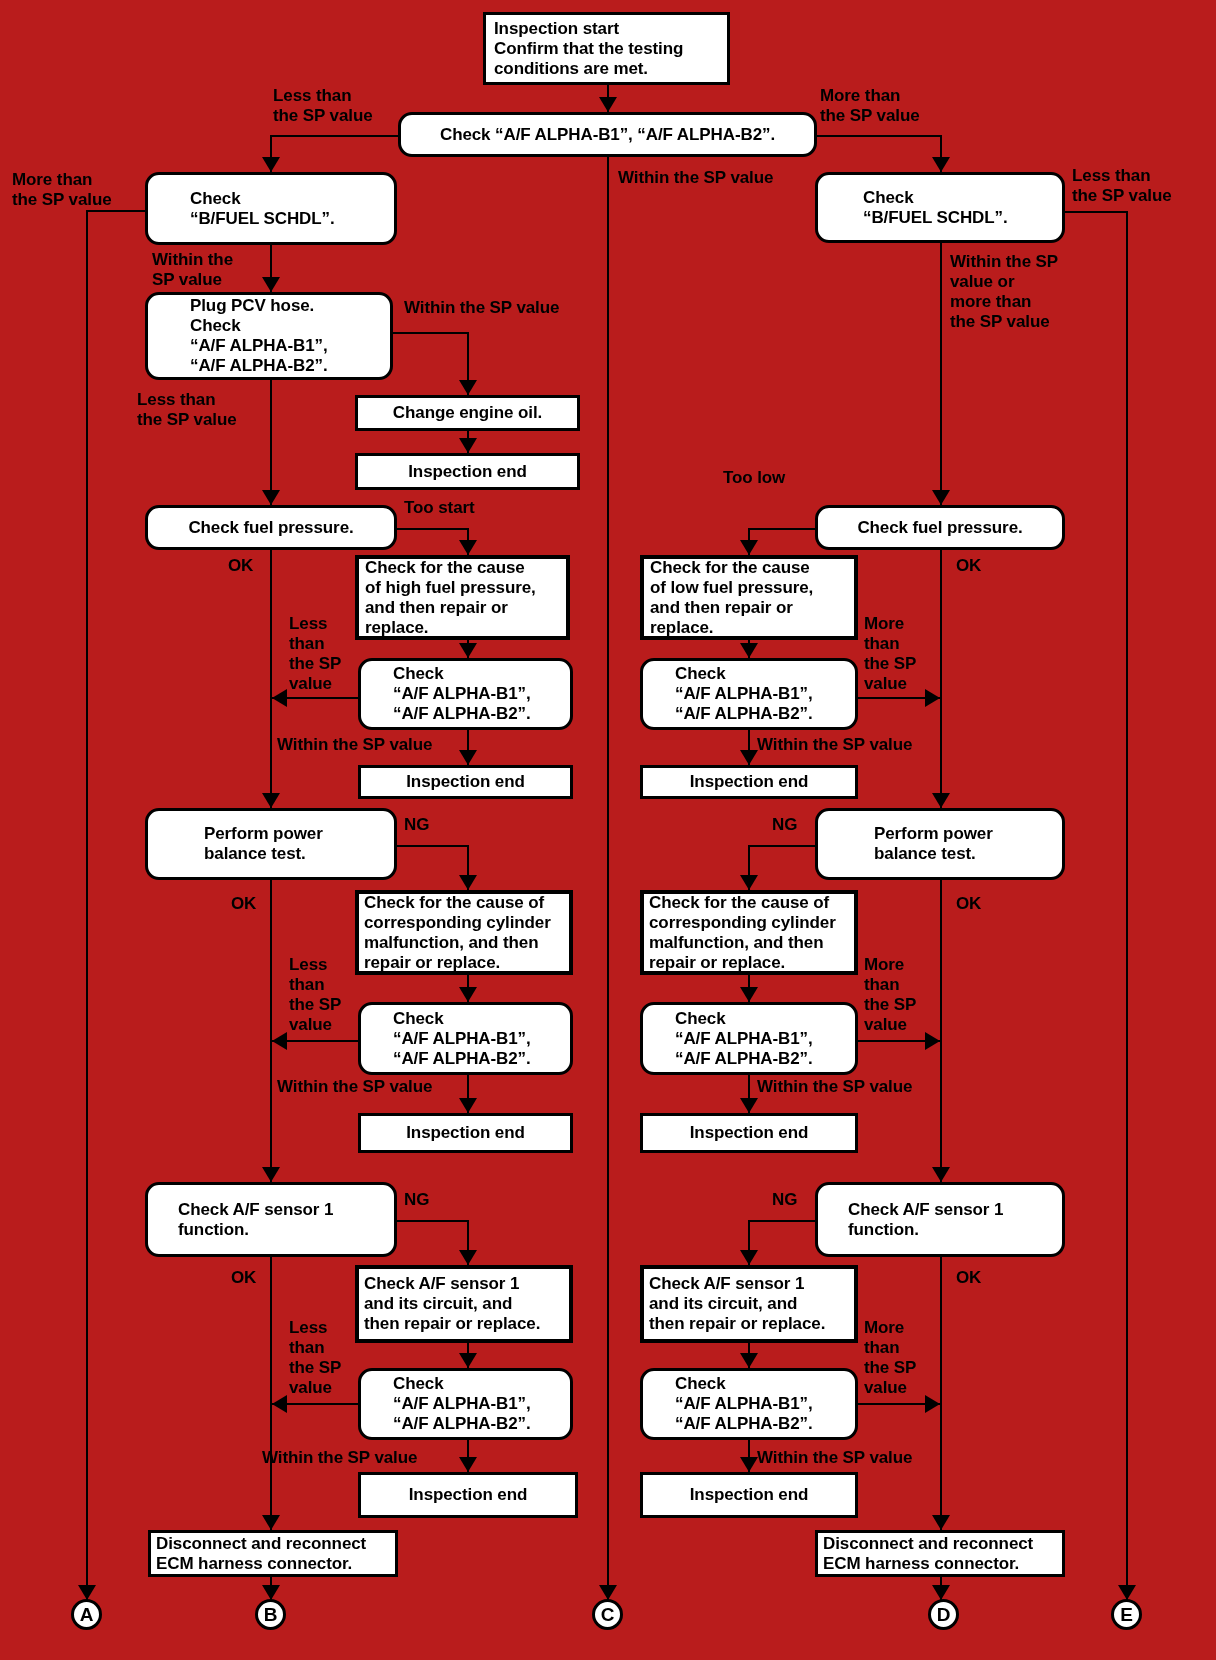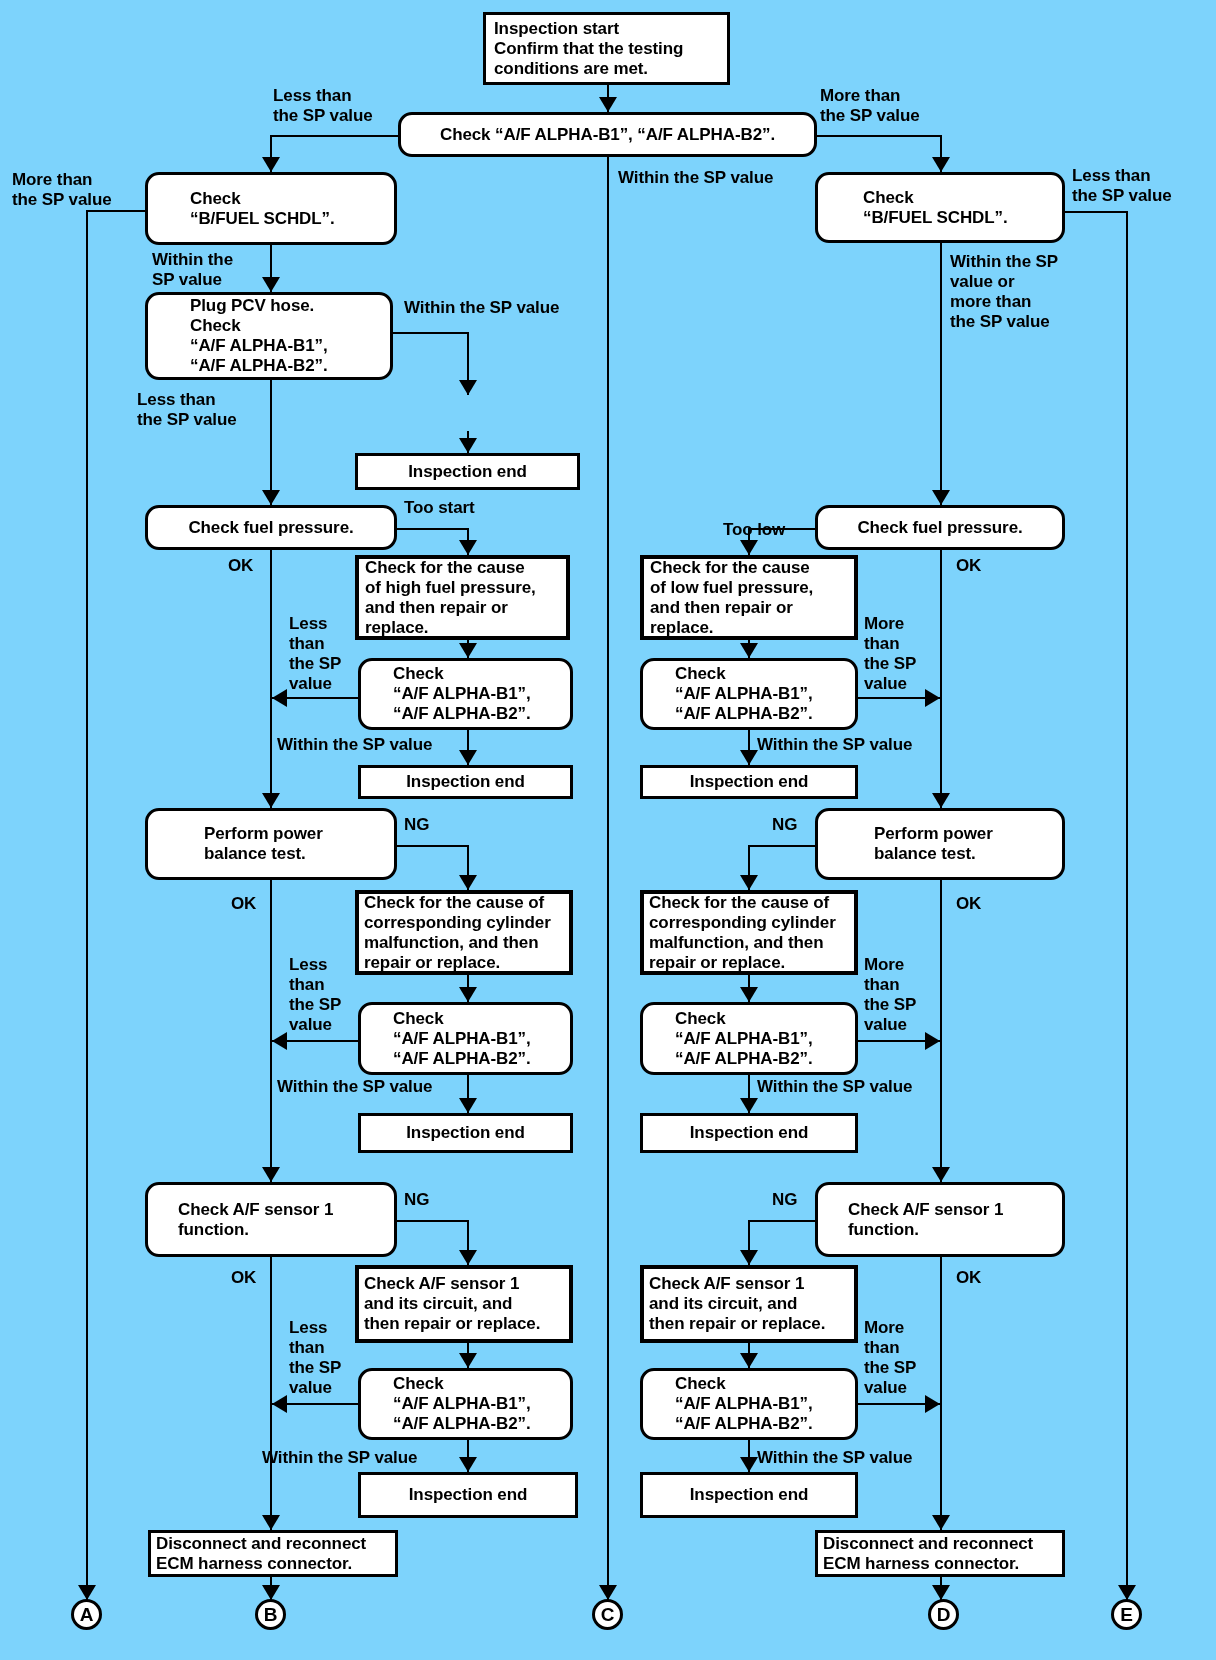--- a/index.html
+++ b/index.html
@@ -1,17 +1,17 @@
 <!DOCTYPE html>
 <html><head>
 <meta charset="utf-8">
 <style>
   html,body{margin:0;padding:0;background:#ffffff;}
   #stage{
-    position:relative;width:1216px;height:1660px;background:#7dd3fc;
+    position:relative;width:1216px;height:1660px;background:#b91c1c;
     font-family:"Liberation Sans",sans-serif;font-weight:bold;color:#000;
     overflow:hidden;
   }
   .node{
     position:absolute;box-sizing:border-box;border:3px solid #000;
     background:#fff;display:flex;align-items:center;z-index:3;
   }
   .node.rounded{border-radius:14px;}
   .node.action{border-width:4px;}
   .node.center{justify-content:center;}
@@ -48,20 +48,23 @@
     <div class="node rounded" style="left: 815px; top: 172px; width: 250px; height: 71px;">
       <div class="node-text" style="padding-left: 45px;">Check
 “B/FUEL SCHDL”.</div>
     </div>
     <div class="node rounded" style="left: 145px; top: 292px; width: 248px; height: 88px;">
       <div class="node-text" style="padding-left: 42px;">Plug PCV hose.
 Check
 “A/F ALPHA-B1”,
 “A/F ALPHA-B2”.</div>
     </div>
+    <div class="node rect center" style="left: 355px; top: 395px; width: 225px; height: 36px;">
+      <div class="node-text">Change engine oil.</div>
+    </div>
     <div class="node rect center" style="left: 355px; top: 453px; width: 225px; height: 37px;">
       <div class="node-text">Inspection end</div>
     </div>
     <div class="node rounded center" style="left: 145px; top: 505px; width: 252px; height: 45px;">
       <div class="node-text">Check fuel pressure.</div>
     </div>
     <div class="node action" style="left: 355px; top: 555px; width: 215px; height: 85px;">
       <div class="node-text" style="padding-left: 6px;">Check for the cause
 of high fuel pressure,
 and then repair or
@@ -182,21 +185,21 @@
 SP value</div>
     <div class="edge-label" style="left: 618px; top: 168px;">Within the SP value</div>
     <div class="edge-label" style="left: 950px; top: 252px;">Within the SP
 value or
 more than
 the SP value</div>
     <div class="edge-label" style="left: 404px; top: 298px;">Within the SP value</div>
     <div class="edge-label" style="left: 137px; top: 390px;">Less than
 the SP value</div>
     <div class="edge-label" style="left: 404px; top: 498px;">Too start</div>
-    <div class="edge-label" style="left: 723px; top: 520px;">Too low</div>
+    <div class="edge-label" style="left: 723px; top: 468px;">Too low</div>
     <div class="edge-label" style="left: 228px; top: 556px;">OK</div>
     <div class="edge-label" style="left: 956px; top: 556px;">OK</div>
     <div class="edge-label" style="left: 289px; top: 614px;">Less
 than
 the SP
 value</div>
     <div class="edge-label" style="left: 864px; top: 614px;">More
 than
 the SP
 value</div>

